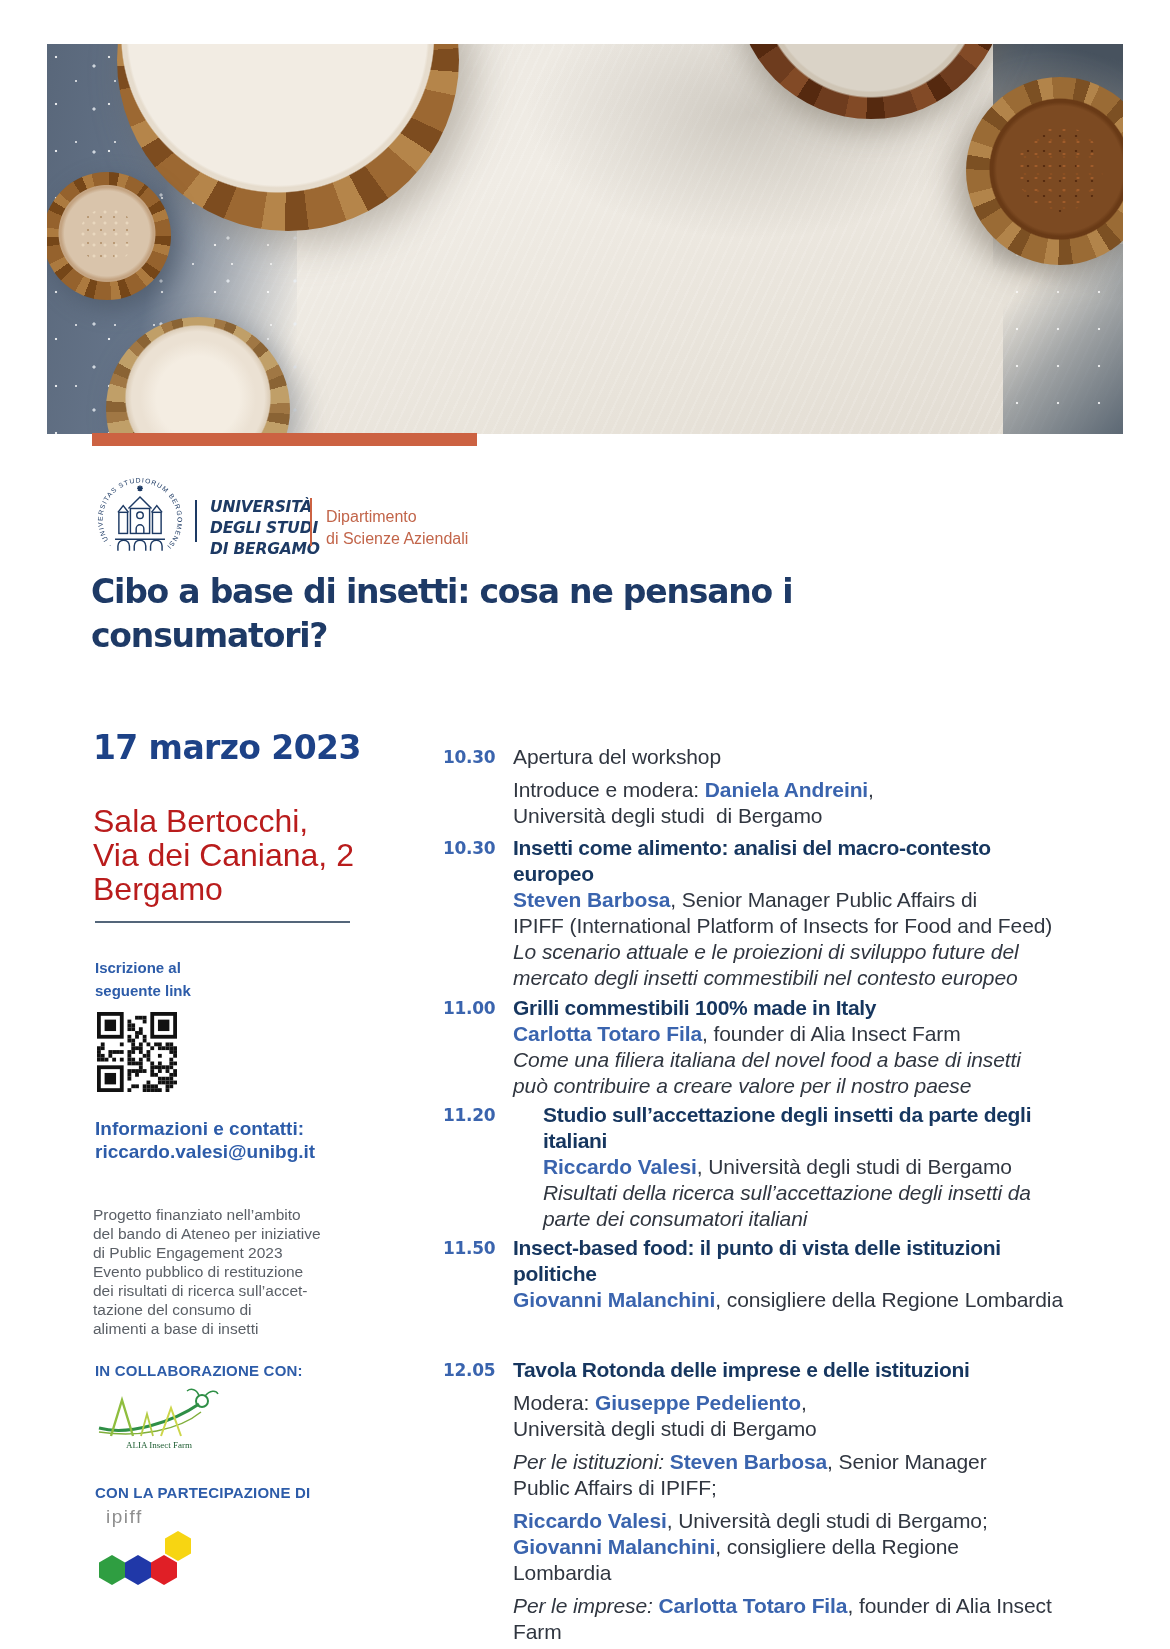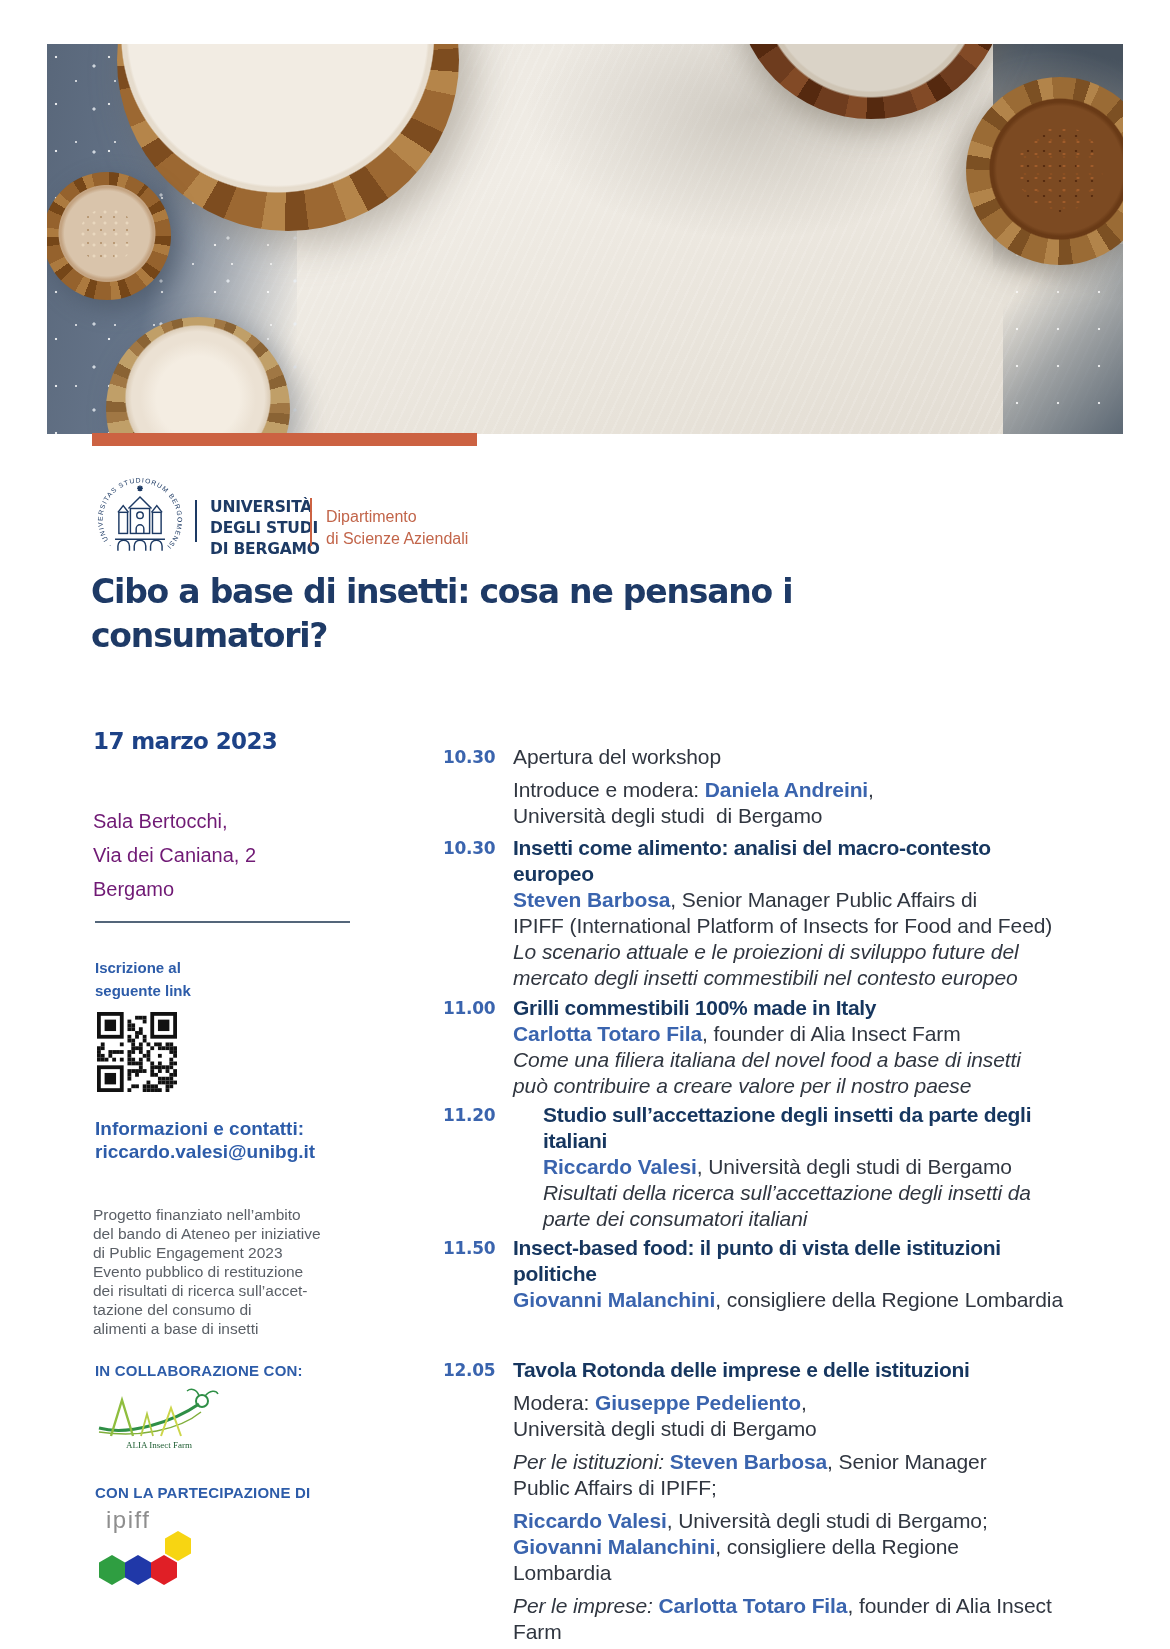--- a/index.html
+++ b/index.html
@@ -65,42 +65,42 @@
   
   .accent-bar{left:92px;top:433px;width:385px;height:13px;background:#cc6242;}
 
   
   .seal{left:92px;top:472px;width:96px;height:96px;}
   .vdiv{width:2px;}
   .vdiv-navy{left:195px;top:500px;height:42px;background:#1d3a64;}
   .vdiv-orange{left:310px;top:498px;height:48px;background:#cc6242;}
   .brand-name{left:210px;top:499px;font-family:"DejaVu Sans",sans-serif;font-size:15.5px;line-height:16px;
         font-weight:bold;color:#1d3a64;letter-spacing:-0.2px;}
-  .brand-name .line{margin-bottom:5px;}
+  .brand-name .line{margin-bottom:5px;font-style:italic;}
   .brand-dept{left:326px;top:506px;font-size:16px;line-height:22px;color:#c2654a;}
 
   
   .title{left:91px;top:570px;font-family:"DejaVu Sans",sans-serif;font-size:33px;line-height:44px;
         font-weight:bold;color:#1e3a66;letter-spacing:-1.2px;}
 
   
-  .date{left:93px;top:728px;font-family:"DejaVu Sans",sans-serif;font-size:23px;font-weight:bold;
+  .date{left:93px;top:728px;font-family:"DejaVu Sans",sans-serif;font-size:33px;font-weight:bold;
         color:#1d4287;letter-spacing:-0.6px;}
-  .venue{left:93px;top:804px;font-size:20px;line-height:34px;color:#701a75;}
+  .venue{left:93px;top:804px;font-size:32px;line-height:34px;color:#b91c1c;}
   .hr-line{left:95px;top:921px;width:255px;height:2px;background:#54667a;}
   .blue-bold{font-weight:bold;color:#2d5ca9;}
   .reg{left:95px;top:956px;font-size:15px;line-height:23px;}
   .qr{left:97px;top:1012px;width:80px;height:80px;}
   .contact{left:95px;top:1117px;font-size:19px;line-height:23px;}
   .funding{left:93px;top:1205px;font-size:15.5px;line-height:19px;color:#5a5f66;}
   .mini-head{font-size:15px;font-weight:bold;color:#2d5ca9;letter-spacing:.2px;}
   .collab{left:95px;top:1362px;}
   .partec{left:95px;top:1484px;}
   .alia{left:95px;top:1388px;width:130px;height:66px;}
-  .ipiff-word{left:106px;top:1506px;font-size:24px;color:#8e8e8e;letter-spacing:1.5px;}
+  .ipiff-word{left:106px;top:1506px;font-size:19px;color:#8e8e8e;letter-spacing:1.5px;}
   .ipiff-hex{left:97px;top:1522px;width:100px;height:64px;}
 
   
   .entry{position:absolute;left:443px;display:flex;}
   .entry .time{width:70px;font-weight:bold;font-size:17px;color:#3a64ae;line-height:26px;
         font-family:"DejaVu Sans",sans-serif;letter-spacing:-0.3px;}
   .entry .content{width:560px;}
   .sched-line{font-size:21px;line-height:26px;white-space:pre;color:#303640;letter-spacing:-0.1px;}
   .sched-line.gap{margin-top:7px;}
   .seg-bold-navy{font-weight:bold;color:#16365f;letter-spacing:-0.3px;}

